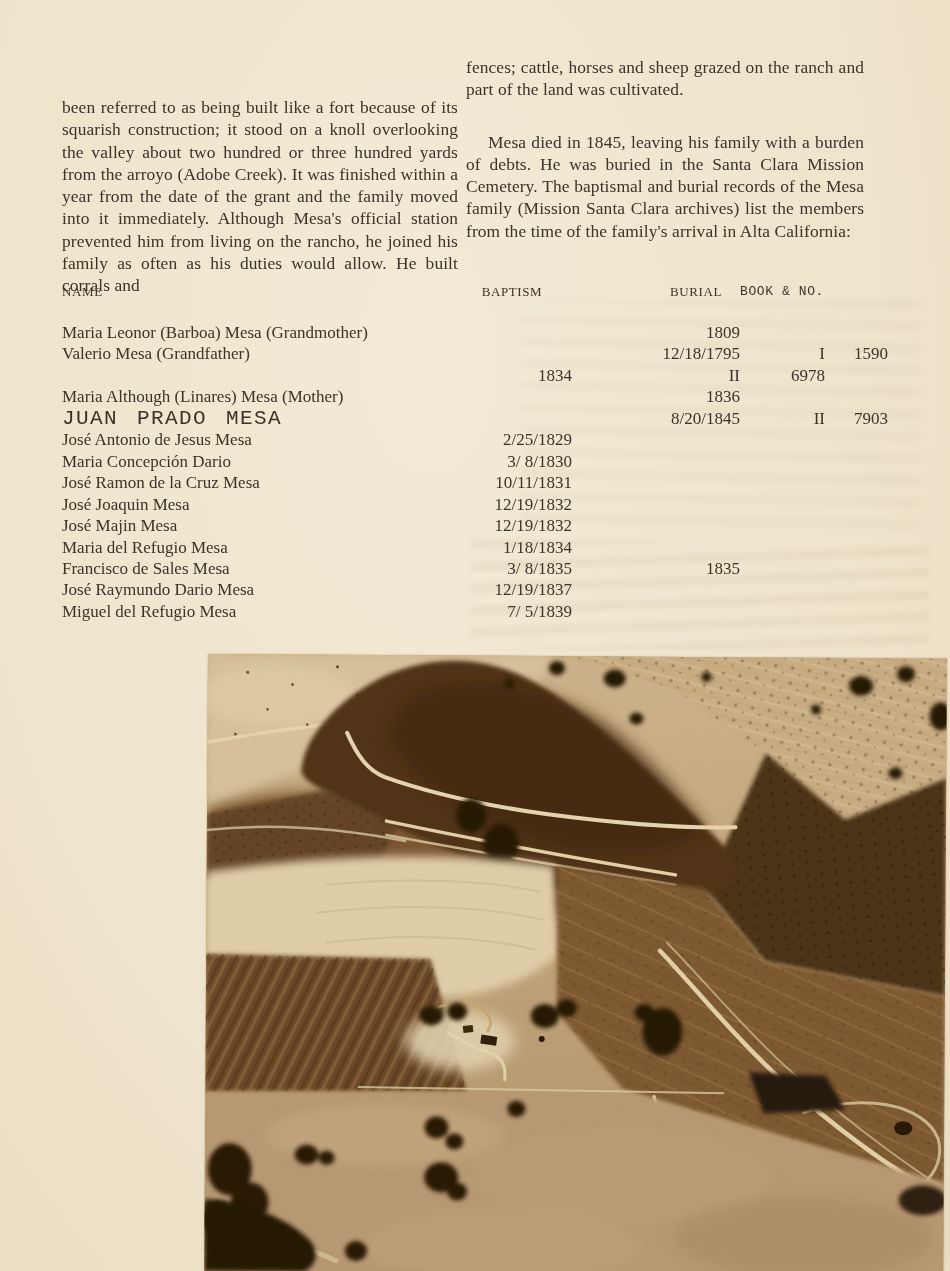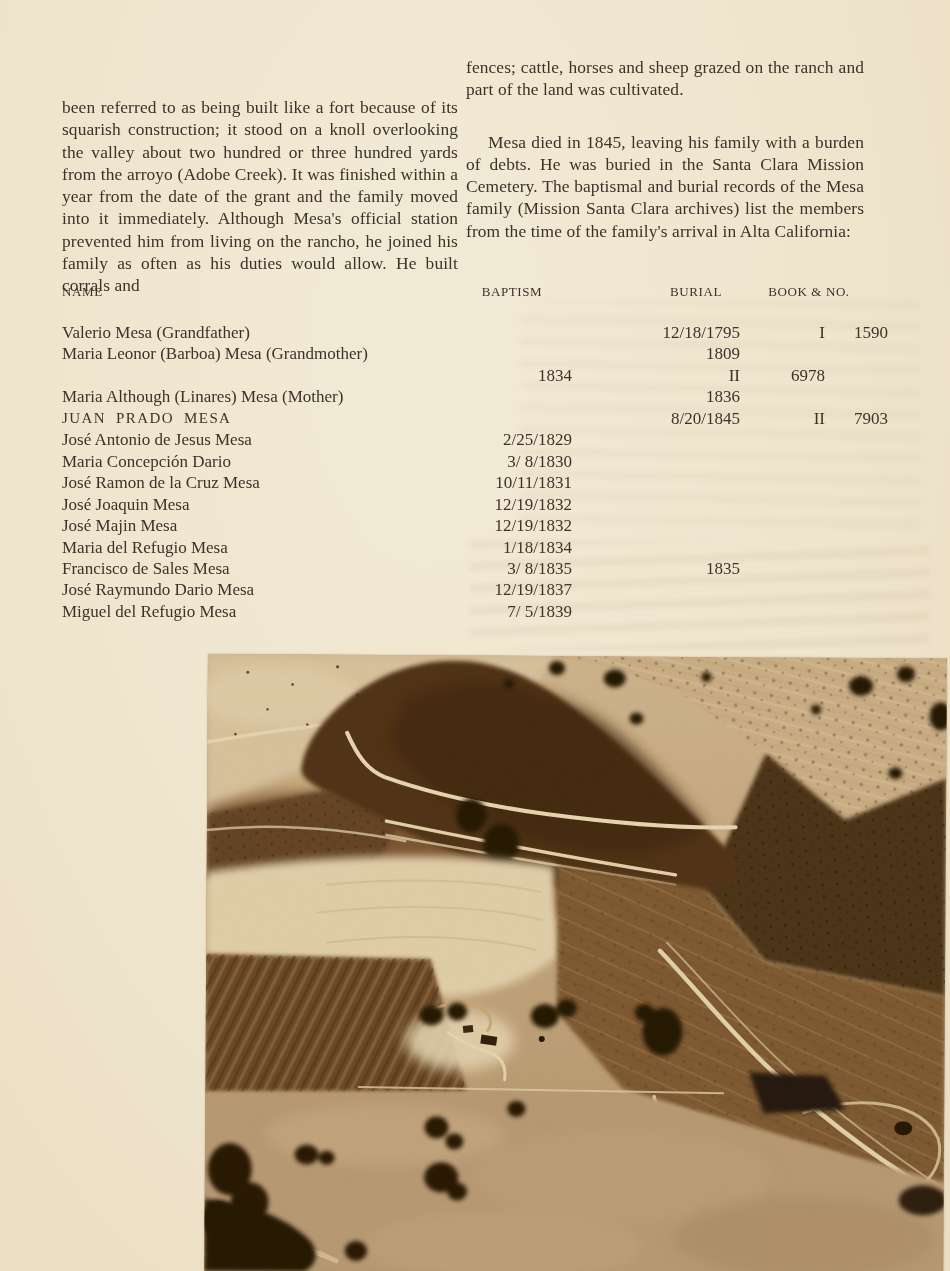--- a/index.html
+++ b/index.html
@@ -14,25 +14,25 @@
   .col p{margin:0;}
   .col-left{left:62px;top:56px;width:396px;margin-top:40px;}
   .col-right{left:466px;top:56px;width:398px;}
   .col-right .p2{margin-top:30px;text-indent:22px;}
   
   .records{position:absolute;left:62px;top:284px;width:826px;}
   .thead{display:grid;grid-template-columns:398px 112px 168px 148px;
          font-size:13px;letter-spacing:.6px;line-height:15px;margin-bottom:23px;}
   .h-bap{text-align:center;padding-right:8px;}
   .h-bur{text-align:right;padding-right:18px;}
-  .h-book{text-align:center;padding-right:10px;}
+  .h-book{text-align:left;padding-right:10px;font-family:Liberation Mono, monospace;}
   .trow{display:grid;grid-template-columns:398px 112px 168px 85px 63px;
         font-size:17px;line-height:21.45px;}
   .c-bap,.c-bur,.c-book,.c-no{text-align:right;white-space:pre;}
-  .trow.emph .c-name{font-size:15px;letter-spacing:1.4px;word-spacing:5px;}
+  .trow.emph .c-name{font-size:21px;letter-spacing:1.4px;word-spacing:5px;font-family:Liberation Mono, monospace;}
   
   .ghost{position:absolute;left:470px;top:540px;width:460px;height:110px;
          background:repeating-linear-gradient(178deg, rgba(151,120,78,.07) 0 9px, rgba(0,0,0,0) 9px 22px);
          filter:blur(2px);}
   .ghost2{position:absolute;left:520px;top:300px;width:400px;height:230px;
          background:repeating-linear-gradient(181deg, rgba(151,120,78,.045) 0 9px, rgba(0,0,0,0) 9px 22px);
          filter:blur(2px);}
   
   .photo{position:absolute;left:208px;top:654px;width:739px;height:617px;
          transform:rotate(.35deg);transform-origin:top left;
@@ -56,32 +56,32 @@
   <div class="records">
     <div class="thead">
       <span class="h-name">NAME</span>
       <span class="h-bap">BAPTISM</span>
       <span class="h-bur">BURIAL</span>
       <span class="h-book">BOOK &amp; NO.</span>
     </div>
     <div class="tbody">
 
     <div class="trow">
+        <span class="c-name">Maria Leonor (Barboa) Mesa (Grandmother)</span>
+        <span class="c-bap"></span>
+        <span class="c-bur">1809</span>
+        <span class="c-book"></span>
+        <span class="c-no"></span>
+      </div>
+        <div class="trow">
         <span class="c-name">Valerio Mesa (Grandfather)</span>
         <span class="c-bap"></span>
         <span class="c-bur">12/18/1795</span>
         <span class="c-book">I</span>
         <span class="c-no">1590</span>
-      </div>
-        <div class="trow">
-        <span class="c-name">Maria Leonor (Barboa) Mesa (Grandmother)</span>
-        <span class="c-bap"></span>
-        <span class="c-bur">1809</span>
-        <span class="c-book"></span>
-        <span class="c-no"></span>
       </div>
         <div class="trow">
         <span class="c-bap"></span>
         <span class="c-bur">1834</span>
         <span class="c-book">II</span>
         <span class="c-no">6978</span>
       </div>
         <div class="trow">
         <span class="c-name">Maria Although (Linares) Mesa (Mother)</span>
         <span class="c-bap"></span>

